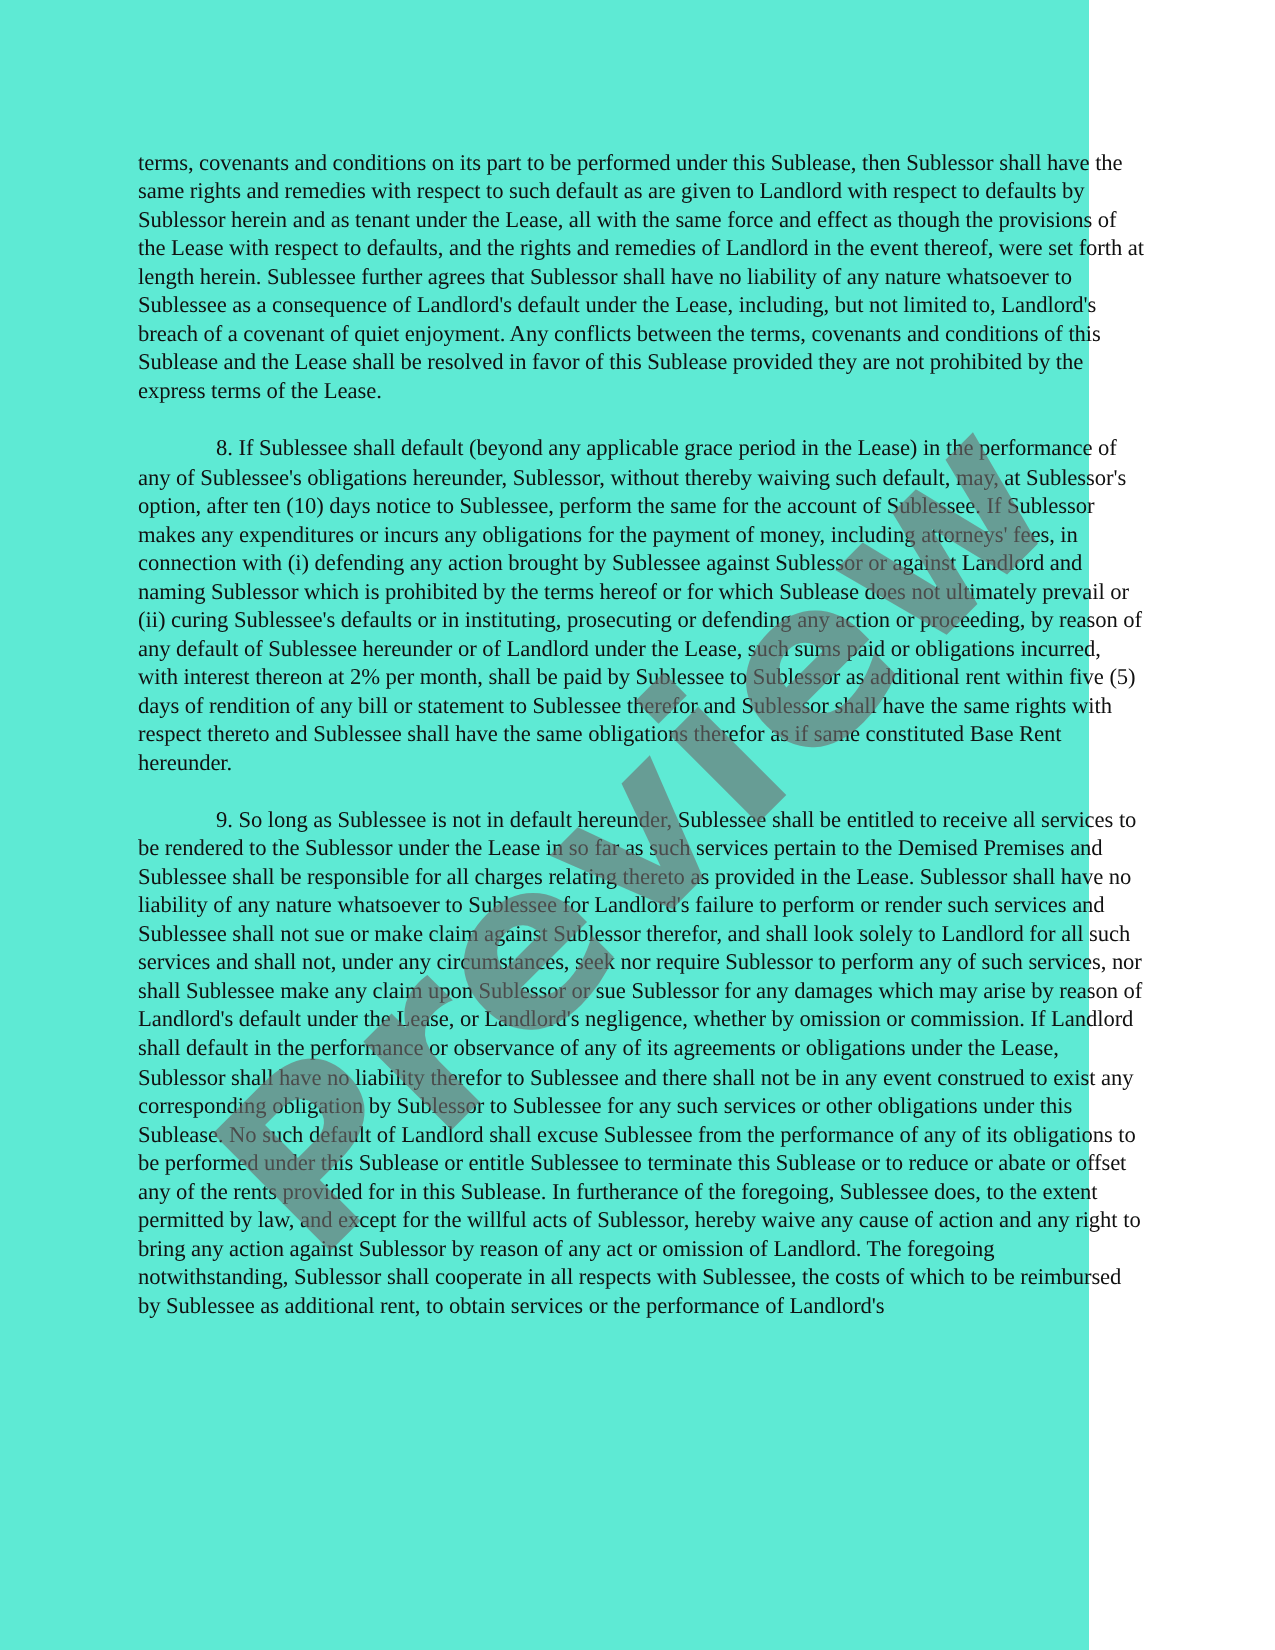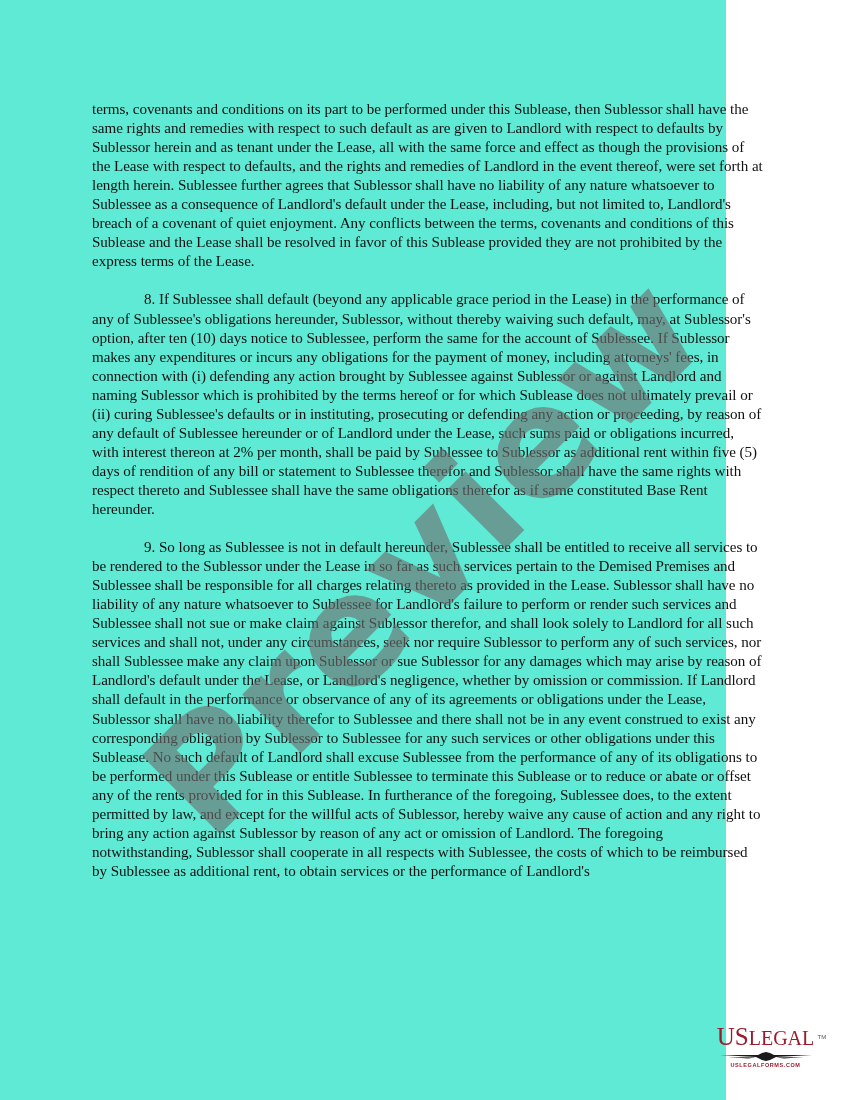--- a/index.html
+++ b/index.html
@@ -41,25 +41,14 @@
 <div class="page">
 
   <div class="doc-text">
     <p>terms, covenants and conditions on its part to be performed under this Sublease, then Sublessor shall have the same rights and remedies with respect to such default as are given to Landlord with respect to defaults by Sublessor herein and as tenant under the Lease, all with the same force and effect as though the provisions of the Lease with respect to defaults, and the rights and remedies of Landlord in the event thereof, were set forth at length herein. Sublessee further agrees that Sublessor shall have no liability of any nature whatsoever to Sublessee as a consequence of Landlord's default under the Lease, including, but not limited to, Landlord's breach of a covenant of quiet enjoyment. Any conflicts between the terms, covenants and conditions of this Sublease and the Lease shall be resolved in favor of this Sublease provided they are not prohibited by the express terms of the Lease.</p>
     <p class="indent">8. If Sublessee shall default (beyond any applicable grace period in the Lease) in the performance of any of Sublessee's obligations hereunder, Sublessor, without thereby waiving such default, may, at Sublessor's option, after ten (10) days notice to Sublessee, perform the same for the account of Sublessee. If Sublessor makes any expenditures or incurs any obligations for the payment of money, including attorneys' fees, in connection with (i) defending any action brought by Sublessee against Sublessor or against Landlord and naming Sublessor which is prohibited by the terms hereof or for which Sublease does not ultimately prevail or (ii) curing Sublessee's defaults or in instituting, prosecuting or defending any action or proceeding, by reason of any default of Sublessee hereunder or of Landlord under the Lease, such sums paid or obligations incurred, with interest thereon at 2% per month, shall be paid by Sublessee to Sublessor as additional rent within five (5) days of rendition of any bill or statement to Sublessee therefor and Sublessor shall have the same rights with respect thereto and Sublessee shall have the same obligations therefor as if same constituted Base Rent hereunder.</p>
     <p class="indent">9. So long as Sublessee is not in default hereunder, Sublessee shall be entitled to receive all services to be rendered to the Sublessor under the Lease in so far as such services pertain to the Demised Premises and Sublessee shall be responsible for all charges relating thereto as provided in the Lease. Sublessor shall have no liability of any nature whatsoever to Sublessee for Landlord's failure to perform or render such services and Sublessee shall not sue or make claim against Sublessor therefor, and shall look solely to Landlord for all such services and shall not, under any circumstances, seek nor require Sublessor to perform any of such services, nor shall Sublessee make any claim upon Sublessor or sue Sublessor for any damages which may arise by reason of Landlord's default under the Lease, or Landlord's negligence, whether by omission or commission. If Landlord shall default in the performance or observance of any of its agreements or obligations under the Lease, Sublessor shall have no liability therefor to Sublessee and there shall not be in any event construed to exist any corresponding obligation by Sublessor to Sublessee for any such services or other obligations under this Sublease. No such default of Landlord shall excuse Sublessee from the performance of any of its obligations to be performed under this Sublease or entitle Sublessee to terminate this Sublease or to reduce or abate or offset any of the rents provided for in this Sublease. In furtherance of the foregoing, Sublessee does, to the extent permitted by law, and except for the willful acts of Sublessor, hereby waive any cause of action and any right to bring any action against Sublessor by reason of any act or omission of Landlord. The foregoing notwithstanding, Sublessor shall cooperate in all respects with Sublessee, the costs of which to be reimbursed by Sublessee as additional rent, to obtain services or the performance of Landlord's</p>
   </div>
 
   <div class="watermark">Preview</div>
 
-  <div class="logo">
-    <div class="logo-main">
-      <span>US</span><span class="small">LEGAL</span>
-      <span class="logo-tm">TM</span>
-    </div>
-    <svg class="logo-emblem" width="96" height="9" viewBox="0 0 96 9">
-      <path d="M2 3 L40 3 L44 1 L48 0 L52 1 L56 3 L94 3 L58 5 L52 8 L48 9 L44 8 L38 5 Z" fill="#1a1a1a"></path>
-      <path d="M10 5 L38 5.5 L30 6.5 Z M86 5 L58 5.5 L66 6.5 Z" fill="#1a1a1a"></path>
-    </svg>
-    <div class="logo-url">USLEGALFORMS.COM</div>
-  </div>
 
 </div>
 
 </body></html>

